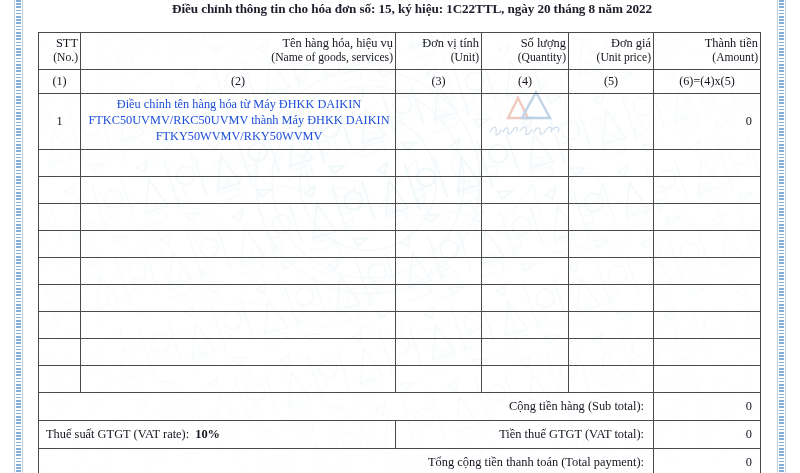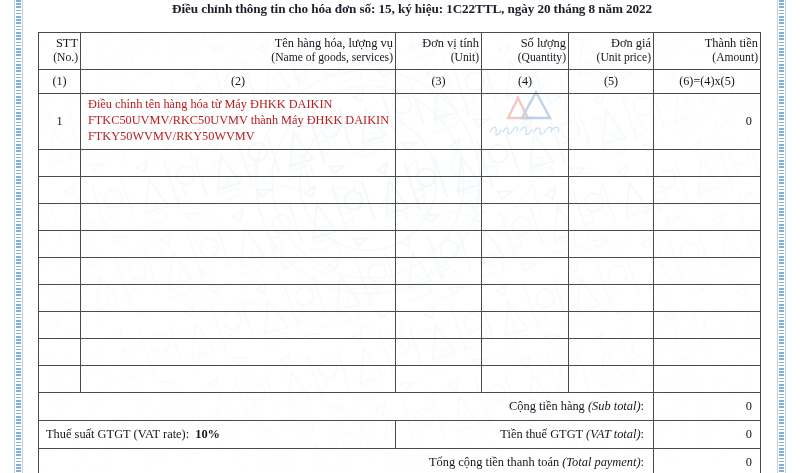--- a/index.html
+++ b/index.html
@@ -118,42 +118,42 @@
     height: 20px;
     padding: 1px 0 2px 0 !important;
   }
   .item-no {
     text-align: center;
     font-size: 12.2px;
     color: #15151f;
     vertical-align: middle;
   }
   .item-desc {
-    text-align: left;
+    text-align: center;
     font-size: 12.3px;
-    color: #b91c1c;
+    color: #1d4ed8;
     line-height: 1.30;
     padding: 3px 5px 4px 7px !important;
   }
   .item-amt {
     text-align: right;
     font-size: 12.3px;
     color: #15151f;
     padding-right: 8px !important;
   }
   .blank-row td { height: 26px; }
 
   .sum-label {
     text-align: right;
     font-size: 12.4px;
     color: #15151f;
     padding: 3px 9px 4px 4px !important;
     height: 20px;
   }
-  .sum-label .en { font-style: italic; }
+  .sum-label .en { }
   .sum-val {
     text-align: right;
     font-size: 12.4px;
     color: #15151f;
     padding: 3px 8px 4px 2px !important;
   }
   .vat-cell {
     text-align: left;
     font-size: 12.4px;
     color: #15151f;
@@ -242,21 +242,21 @@
         <col style="width:107px">
       </colgroup>
 
       <thead>
         <tr>
           <th class="hd">
             <span>STT</span>
             <span class="en">(No.)</span>
           </th>
           <th class="hd">
-            <span>Tên hàng hóa, lượng vụ</span>
+            <span>Tên hàng hóa, hiệu vụ</span>
             <span class="en">(Name of goods, services)</span>
           </th>
           <th class="hd">
             <span>Đơn vị tính</span>
             <span class="en">(Unit)</span>
           </th>
           <th class="hd">
             <span>Số lượng</span>
             <span class="en">(Quantity)</span>
           </th>

